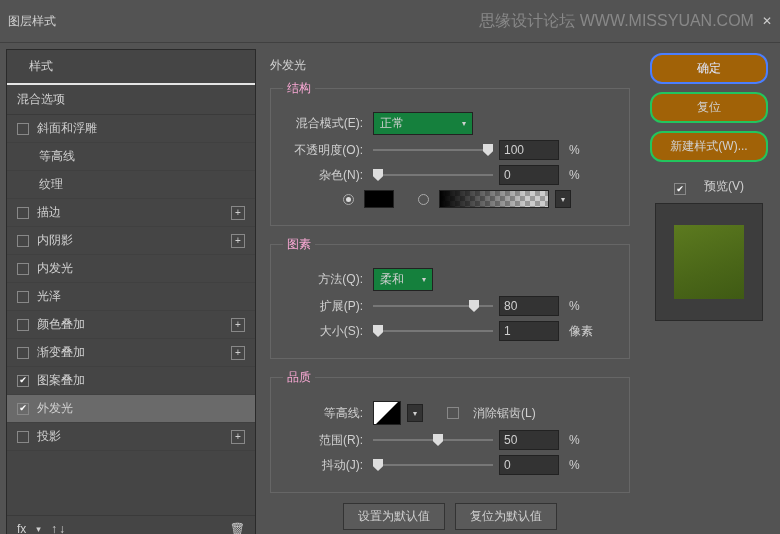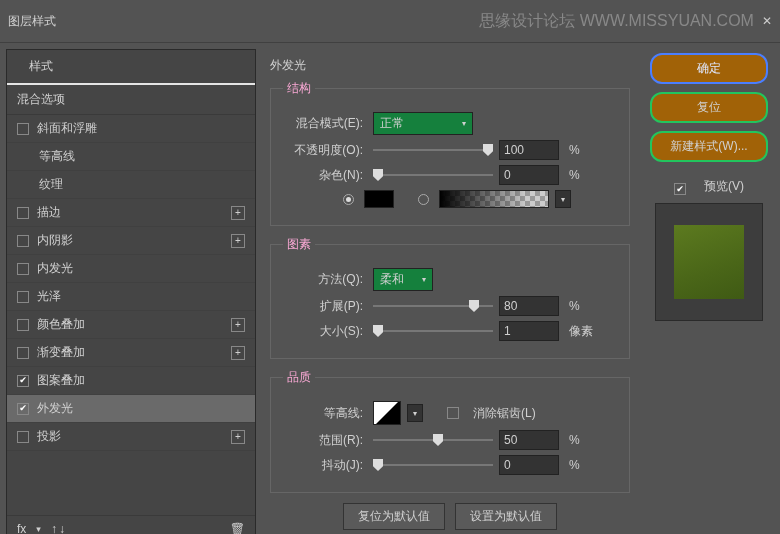--- a/index.html
+++ b/index.html
@@ -224,22 +224,22 @@
         <div class="slider">
             <div class="slider-track"></div>
             <div class="slider-thumb" style="left:0"></div>
           </div>
         <div class="numbox">0</div>
         <span class="unit">%</span>
       </div>
     </fieldset>
 
     <div class="btn-row">
+      <div class="btn">设置为默认值</div>
       <div class="btn">复位为默认值</div>
-      <div class="btn">设置为默认值</div>
     </div>
   </div>
 
   <div class="right">
     <div class="rbtn primary">确定</div>
     <div class="rbtn">复位</div>
     <div class="rbtn"><span>新建样式(W)...</span></div>
     <div class="preview-row">
       <span class="chk checked"></span>
       <span>预览(V)</span>

